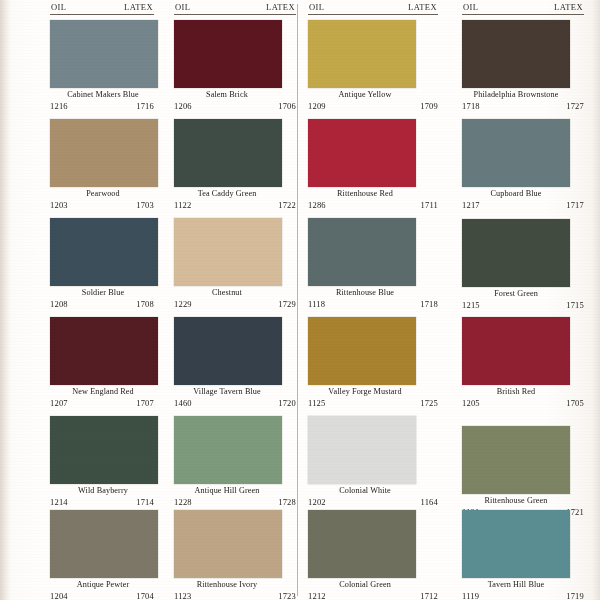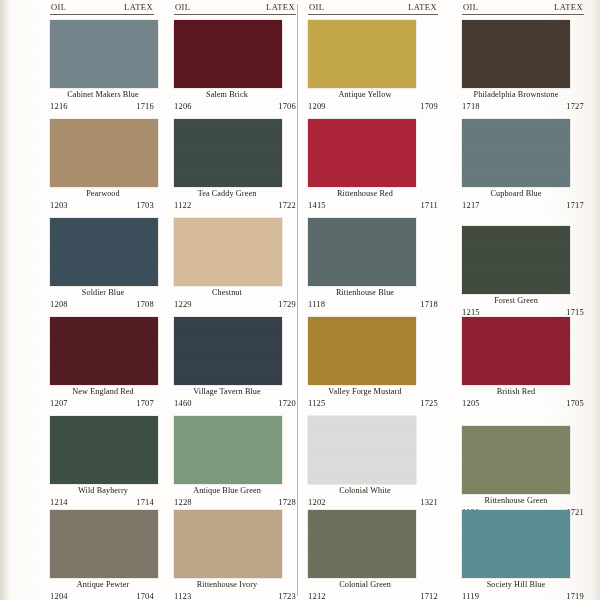--- a/index.html
+++ b/index.html
@@ -254,21 +254,21 @@
         <div class="swatch-cell" style="top: 315px;">
           <div class="chip" style="background: rgb(54, 64, 75);"></div>
           <div class="chip-name">Village Tavern Blue</div>
           <div class="code-row">
             <span class="oil-code">1460</span>
             <span class="latex-code">1720</span>
           </div>
         </div>
         <div class="swatch-cell" style="top: 414px;">
           <div class="chip" style="background: rgb(125, 154, 124);"></div>
-          <div class="chip-name">Antique Blue Green</div>
+          <div class="chip-name">Antique Hill Green</div>
           <div class="code-row">
             <span class="oil-code">1228</span>
             <span class="latex-code">1728</span>
           </div>
         </div>
         <div class="swatch-cell" style="top: 508px;">
           <div class="chip" style="background: rgb(189, 165, 134);"></div>
           <div class="chip-name">Rittenhouse Ivory</div>
           <div class="code-row">
             <span class="oil-code">1123</span>
@@ -289,21 +289,21 @@
           <div class="chip-name">Antique Yellow</div>
           <div class="code-row">
             <span class="oil-code">1209</span>
             <span class="latex-code">1709</span>
           </div>
         </div>
         <div class="swatch-cell" style="top: 117px;">
           <div class="chip" style="background: rgb(173, 36, 57);"></div>
           <div class="chip-name">Rittenhouse Red</div>
           <div class="code-row">
-            <span class="oil-code">1415</span>
+            <span class="oil-code">1286</span>
             <span class="latex-code">1711</span>
           </div>
         </div>
         <div class="swatch-cell" style="top: 216px;">
           <div class="chip" style="background: rgb(91, 107, 108);"></div>
           <div class="chip-name">Rittenhouse Blue</div>
           <div class="code-row">
             <span class="oil-code">1118</span>
             <span class="latex-code">1718</span>
           </div>
@@ -314,21 +314,21 @@
           <div class="code-row">
             <span class="oil-code">1125</span>
             <span class="latex-code">1725</span>
           </div>
         </div>
         <div class="swatch-cell" style="top: 414px;">
           <div class="chip" style="background: rgb(220, 220, 218);"></div>
           <div class="chip-name">Colonial White</div>
           <div class="code-row">
             <span class="oil-code">1202</span>
-            <span class="latex-code">1321</span>
+            <span class="latex-code">1164</span>
           </div>
         </div>
         <div class="swatch-cell" style="top: 508px;">
           <div class="chip" style="background: rgb(111, 111, 93);"></div>
           <div class="chip-name">Colonial Green</div>
           <div class="code-row">
             <span class="oil-code">1212</span>
             <span class="latex-code">1712</span>
           </div>
         </div>
@@ -350,21 +350,21 @@
           </div>
         </div>
         <div class="swatch-cell" style="top: 117px;">
           <div class="chip" style="background: rgb(102, 122, 126);"></div>
           <div class="chip-name">Cupboard Blue</div>
           <div class="code-row">
             <span class="oil-code">1217</span>
             <span class="latex-code">1717</span>
           </div>
         </div>
-        <div class="swatch-cell" style="top: 224px;">
+        <div class="swatch-cell" style="top: 217px;">
           <div class="chip" style="background: rgb(65, 75, 63);"></div>
           <div class="chip-name">Forest Green</div>
           <div class="code-row">
             <span class="oil-code">1215</span>
             <span class="latex-code">1715</span>
           </div>
         </div>
         <div class="swatch-cell" style="top: 315px;">
           <div class="chip" style="background: rgb(142, 32, 49);"></div>
           <div class="chip-name">British Red</div>
@@ -376,21 +376,21 @@
         <div class="swatch-cell" style="top: 424px;">
           <div class="chip" style="background: rgb(124, 132, 99);"></div>
           <div class="chip-name">Rittenhouse Green</div>
           <div class="code-row">
             <span class="oil-code">1121</span>
             <span class="latex-code">1721</span>
           </div>
         </div>
         <div class="swatch-cell" style="top: 508px;">
           <div class="chip" style="background: rgb(90, 141, 146);"></div>
-          <div class="chip-name">Society Hill Blue</div>
+          <div class="chip-name">Tavern Hill Blue</div>
           <div class="code-row">
             <span class="oil-code">1119</span>
             <span class="latex-code">1719</span>
           </div>
         </div>
       </div>
     </div>
   <div id="grain"></div>
 </div>
 

